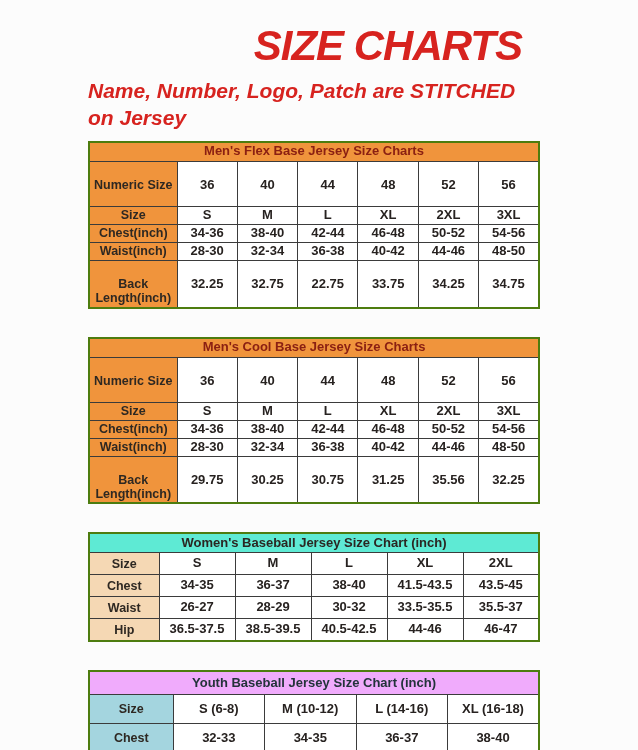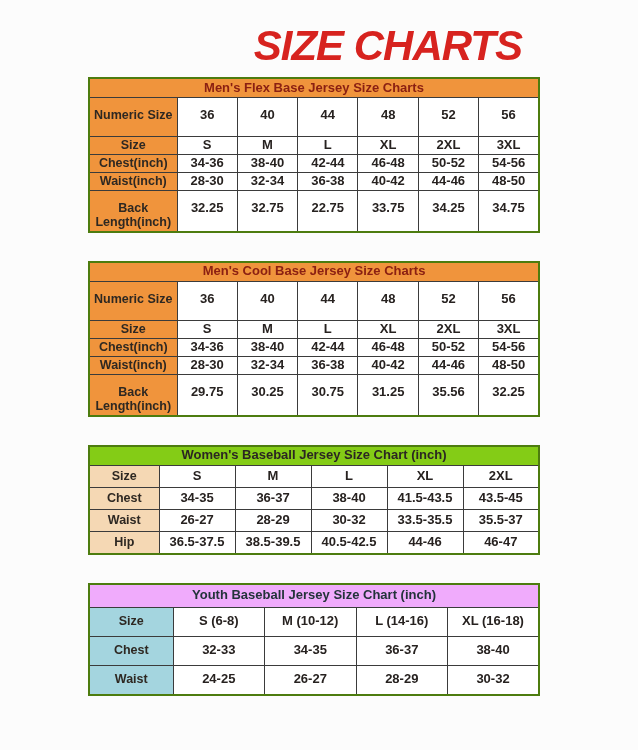--- a/index.html
+++ b/index.html
@@ -56,50 +56,54 @@
     vertical-align: middle;
     font-size: 13px;
     font-weight: 700;
     color: #272220;
     padding: 1px 2px;
     line-height: 1.15;
     overflow: hidden;
   }
   .size-table td.ttl { font-size: 13px; }
   .size-table td.lbl { color: #2e2822; font-size: 12.5px; }
-  .size-table tr.tall td { vertical-align: top; padding-top: 10px; }
+  .size-table tr.tall td { vertical-align: top; padding-top: 16px; }
 
   
   .theme-orange col.c-label { width: 88px; }
   .theme-peach  col.c-label { width: 70px; }
   .theme-blue   col.c-label { width: 84px; }
 
   
   .theme-orange tr.title-row td { height: 16px; }
   .theme-orange tr.r td          { height: 15px; }
   .theme-orange tr.r.tall td     { height: 27px; }
   .theme-peach  tr.title-row td  { height: 16px; }
   .theme-peach  tr.r td          { height: 19px; }
   .theme-blue   tr.title-row td  { height: 20px; }
   .theme-blue   tr.r td          { height: 26px; }
 
   
   .theme-orange td.ttl { background: #f0943c; color: #8b2012; }
   .theme-orange td.lbl { background: #f0943c; }
-  .theme-peach  td.ttl { background: #84cc16; color: #2b2622; }
+  .theme-peach  td.ttl { background: #5eead4; color: #2b2622; }
   .theme-peach  td.lbl { background: #f5d8b4; }
   .theme-blue   td.ttl { background: #f0abfc; color: #23333a; }
   .theme-blue   td.lbl { background: #a4d5df; }
 </style>
 </head>
 <body>
 
 <div class="page">
   <div class="content">
     <h1 class="page-title">SIZE CHARTS</h1>
+    <p class="page-subtitle">
+      <span class="line">Name, Number, Logo, Patch are STITCHED</span><br>
+      <span class="line">on Jersey</span>
+    </p>
     <div class="tables-container">
         <table class="size-table theme-orange">
           <colgroup>
             <col class="c-label">
             <col class="c-val">
             <col class="c-val">
             <col class="c-val">
             <col class="c-val">
             <col class="c-val">
             <col class="c-val">

